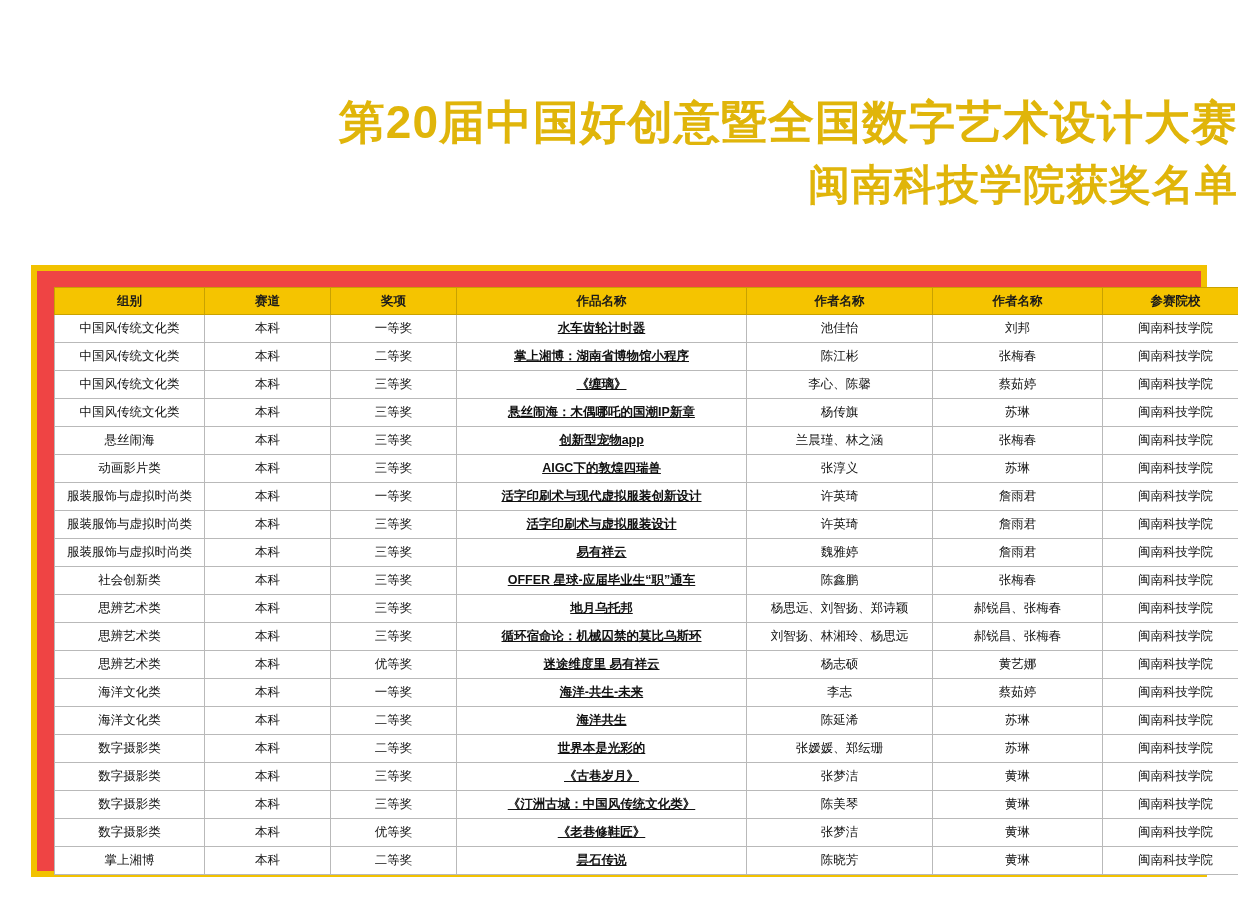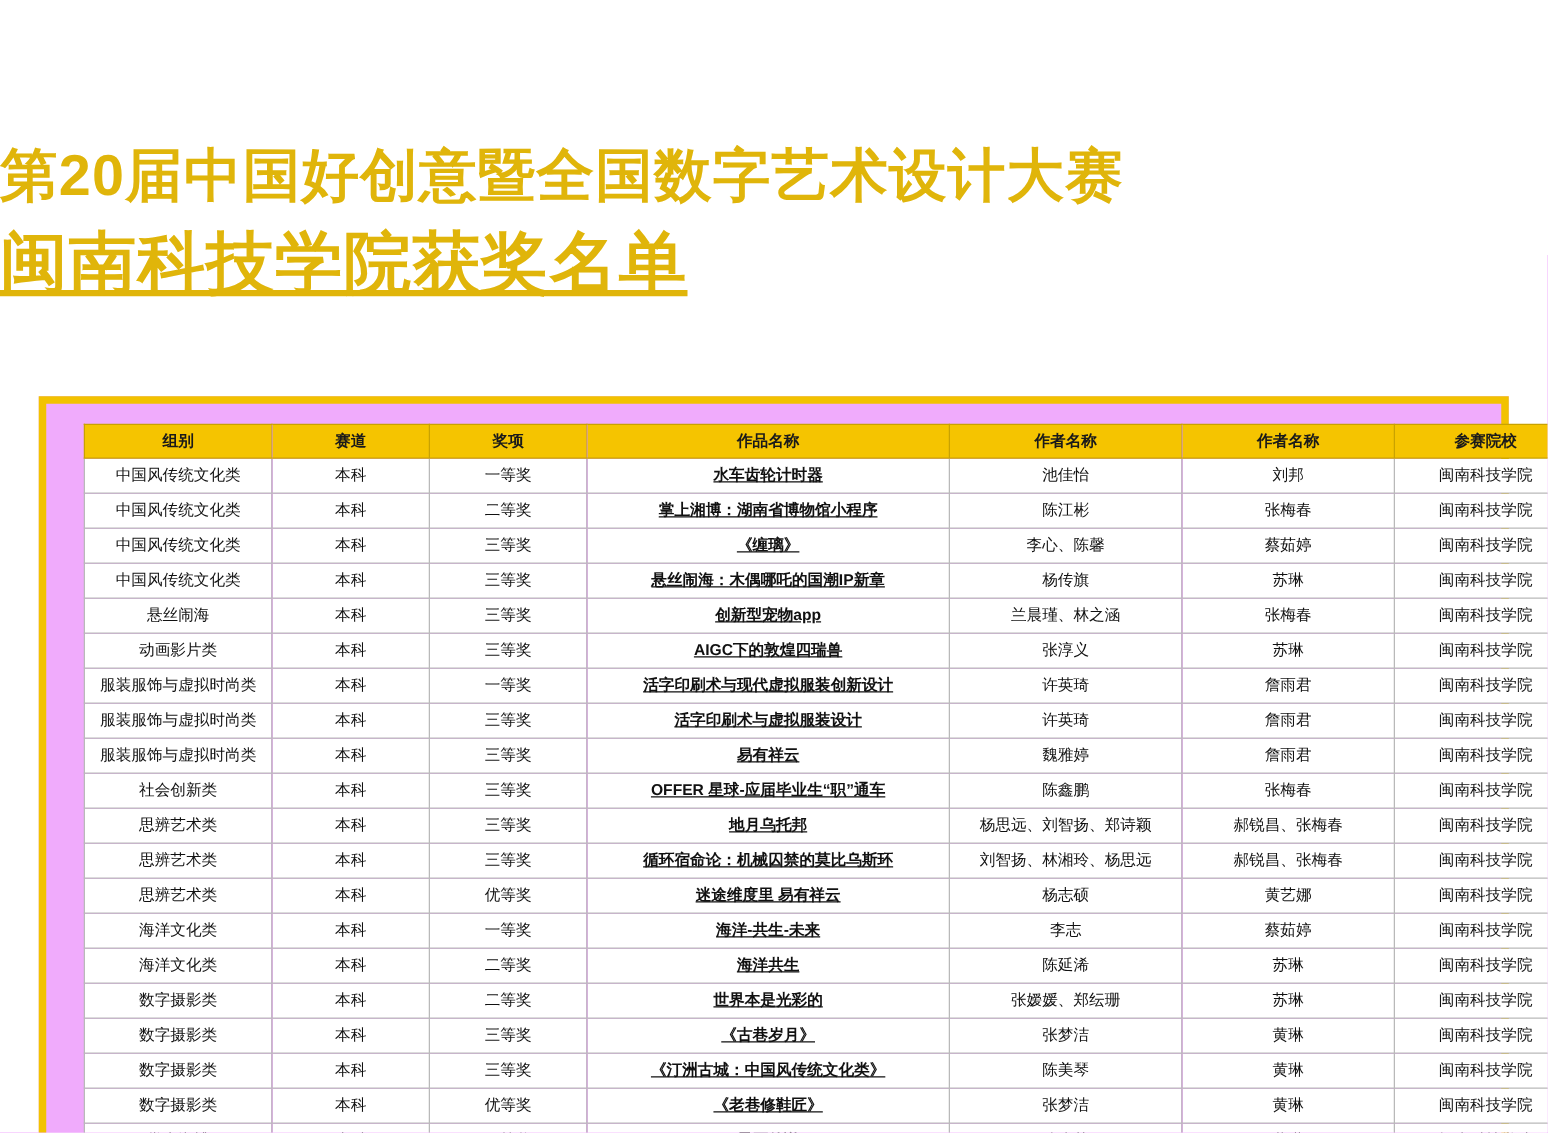--- a/index.html
+++ b/index.html
@@ -13,46 +13,44 @@
     font-family: "Liberation Sans", "DejaVu Sans", sans-serif;
     overflow: hidden;
   }
   .page {
     position: relative;
     width: 1238px;
     height: 906px;
     box-sizing: border-box;
   }
   .title-block {
-    padding-top: 72px;
-    text-align: left;
-    margin-top: 36px;
+    padding-top: 90px;
+    text-align: right;
   }
   .title-line {
     color: #E0B50A;
     font-weight: bold;
     font-size: 46px;
     line-height: 1.42;
     letter-spacing: 1px;
     white-space: nowrap;
   }
   .title-line.line2 {
-    font-size: 54px;
-    text-decoration: underline;
+    font-size: 42px;
   }
   .table-frame {
     position: absolute;
     left: 31px;
-    top: 281px;
+    top: 265px;
     width: 1176px;
     height: 612px;
     box-sizing: border-box;
     border: 6px solid #F2C200;
-    background: #f0abfc;
-    padding: 16px 14px 14px 30px;
+    background: #ef4444;
+    padding: 16px 14px 14px 17px;
   }
   table.awards {
     border-collapse: collapse;
     width: 100%;
     table-layout: fixed;
   }
   table.awards th, table.awards td {
     border: 1px solid #b9b9b9;
     text-align: center;
     vertical-align: middle;

